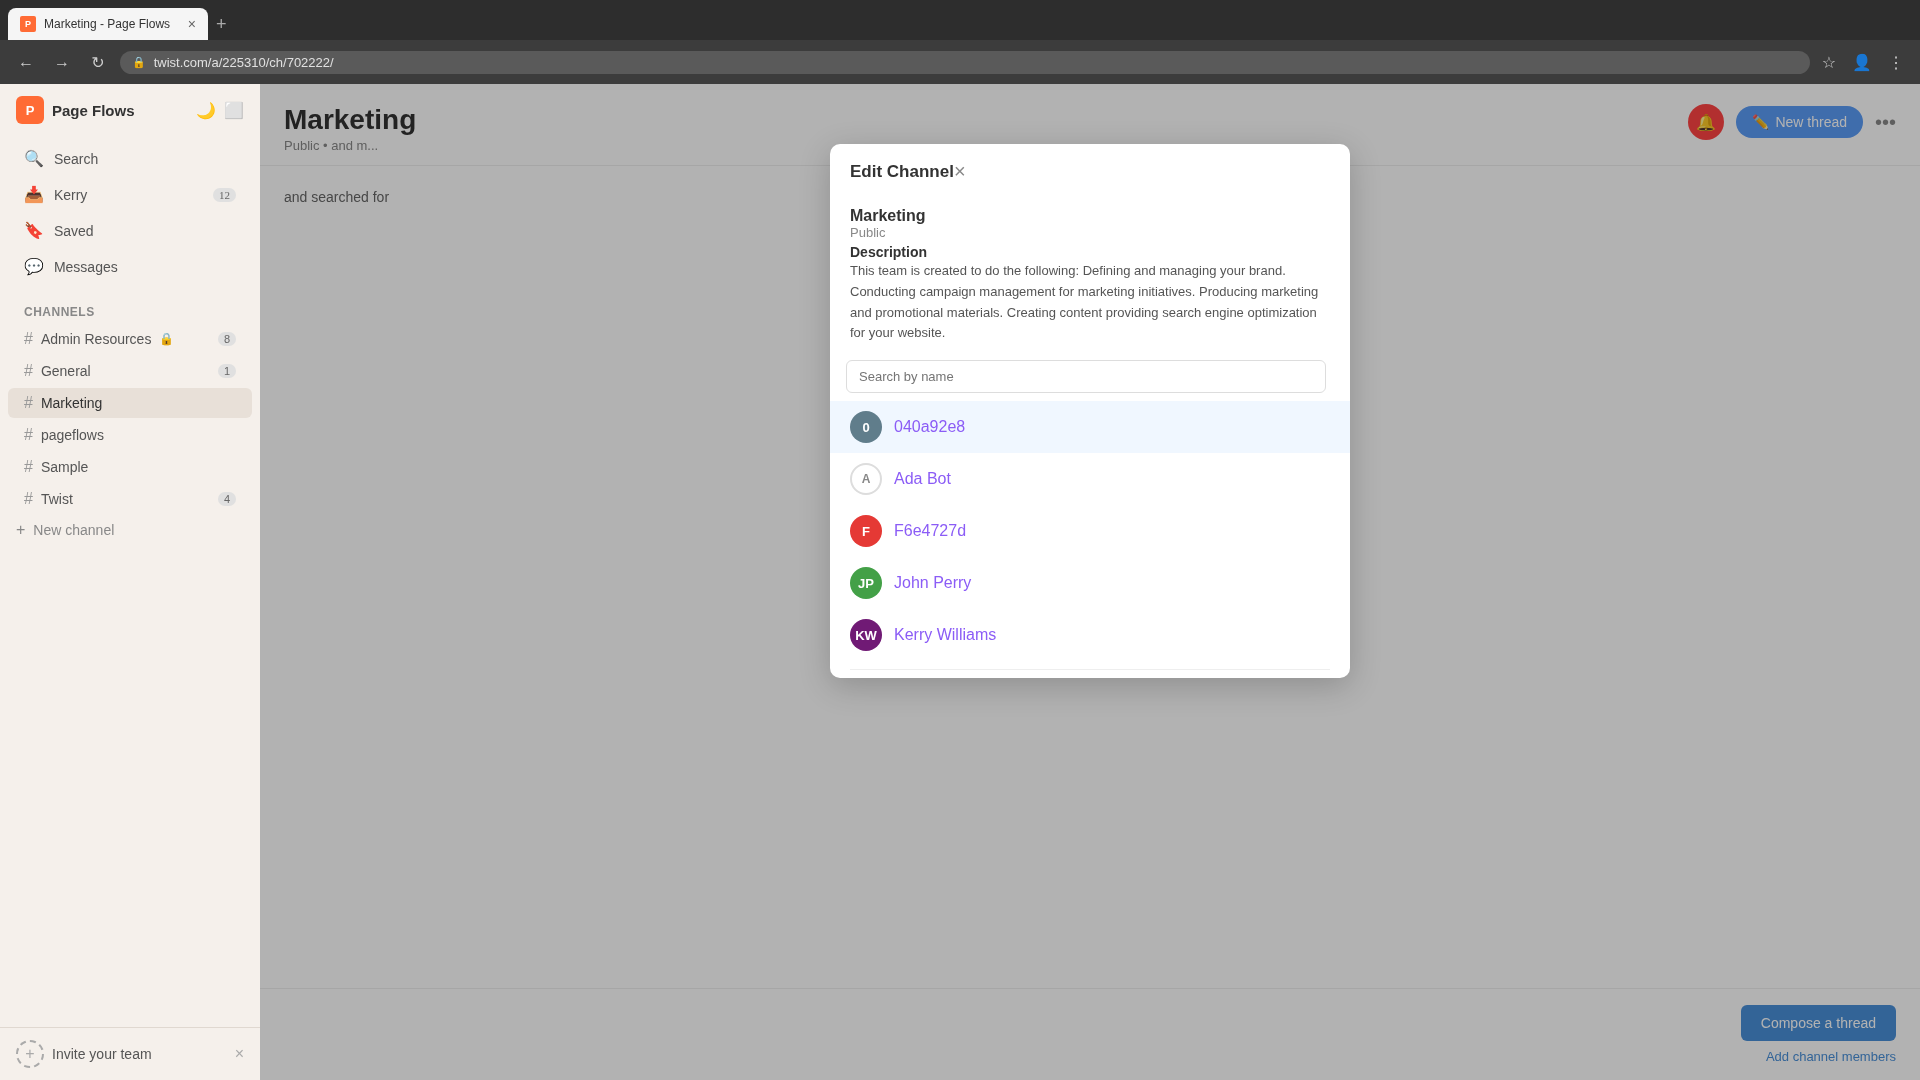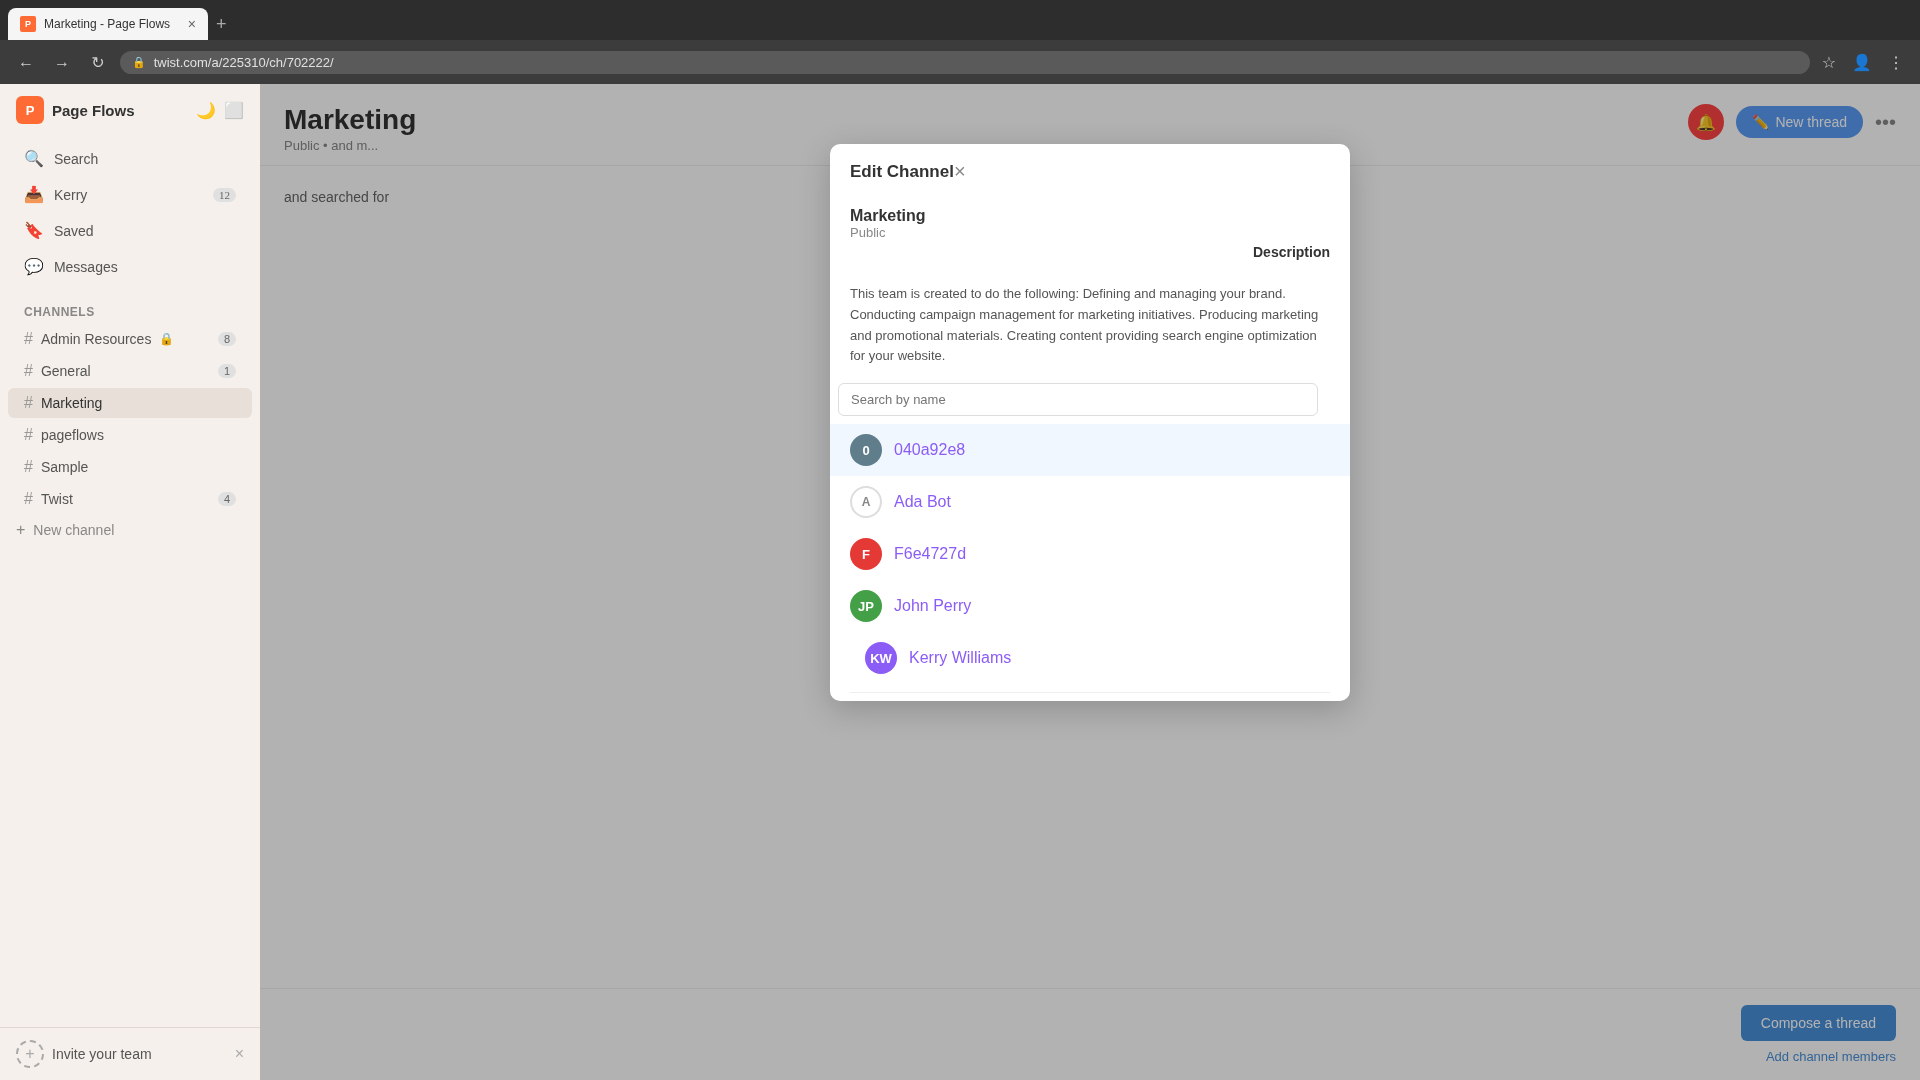--- a/index.html
+++ b/index.html
@@ -64,32 +64,32 @@
     .modal-overlay { position: absolute; top: 0; left: 0; right: 0; bottom: 0; background: rgba(0,0,0,0.3); display: flex; align-items: flex-start; justify-content: center; padding-top: 60px; z-index: 100; }
     .modal { background: white; border-radius: 10px; width: 520px; max-height: 560px; display: flex; flex-direction: column; position: relative; box-shadow: 0 8px 32px rgba(0,0,0,0.2); overflow: hidden; }
     .modal-header { padding: 16px 20px; display: flex; align-items: center; justify-content: flex-start; border-bottom: none; position: relative; }
     .modal-title { font-size: 17px; font-weight: 600; color: #333; }
     .modal-close { background: none; border: none; font-size: 20px; color: #888; cursor: pointer; }
     .modal-body { overflow-y: auto; flex: 1; }
     .modal-section { padding: 0 20px 16px; }
     .channel-header-in-modal { padding: 8px 20px 4px; }
     .channel-name-modal { font-size: 16px; font-weight: 600; color: #333; }
     .channel-visibility { font-size: 13px; color: #888; }
-    .description-label { font-size: 14px; font-weight: 600; color: #333; margin-bottom: 24px; text-align: right; }
+    .description-label { font-size: 14px; font-weight: 600; color: #333; margin-bottom: 1px; }
     .description-text { font-size: 13px; color: #555; line-height: 1.6; }
     .manage-members-label { font-size: 14px; font-weight: 600; color: #333; margin-bottom: 10px; padding: 0 20px; }
-    .search-input { width: calc(100% - 40px); margin: 0 8px; padding: 8px 12px; border: 1px solid #ddd; border-radius: 6px; font-size: 13px; color: #555; outline: none; }
+    .search-input { width: calc(100% - 40px); margin: 0 16px; padding: 8px 12px; border: 1px solid #ddd; border-radius: 6px; font-size: 13px; color: #555; outline: none; }
     .members-list { margin: 8px 0 0; }
     .member-item { display: flex; align-items: center; gap: 12px; padding: 10px 20px; cursor: pointer; }
     .member-item.selected { background: #f0f7ff; }
     .member-avatar { width: 32px; height: 32px; border-radius: 50%; display: flex; align-items: center; justify-content: center; font-size: 13px; font-weight: 600; color: white; flex-shrink: 0; }
     .member-avatar.outline { background: white; border: 2px solid #ddd; color: #888; }
     .member-avatar.red { background: #e53935; }
     .member-avatar.green { background: #43a047; }
-    .member-avatar.teal { background: #8b5cf6; margin-left: 15px; }
+    .member-avatar.teal { background: #701a75; }
     .member-name { font-size: 16px; color: #8b5cf6; }
     .divider { height: 1px; background: #eee; margin: 8px 20px; }
 
     
     ::-webkit-scrollbar { width: 6px; }
     ::-webkit-scrollbar-track { background: transparent; }
     ::-webkit-scrollbar-thumb { background: #ccc; border-radius: 3px; }
   </style>
 </head>
 <body>

